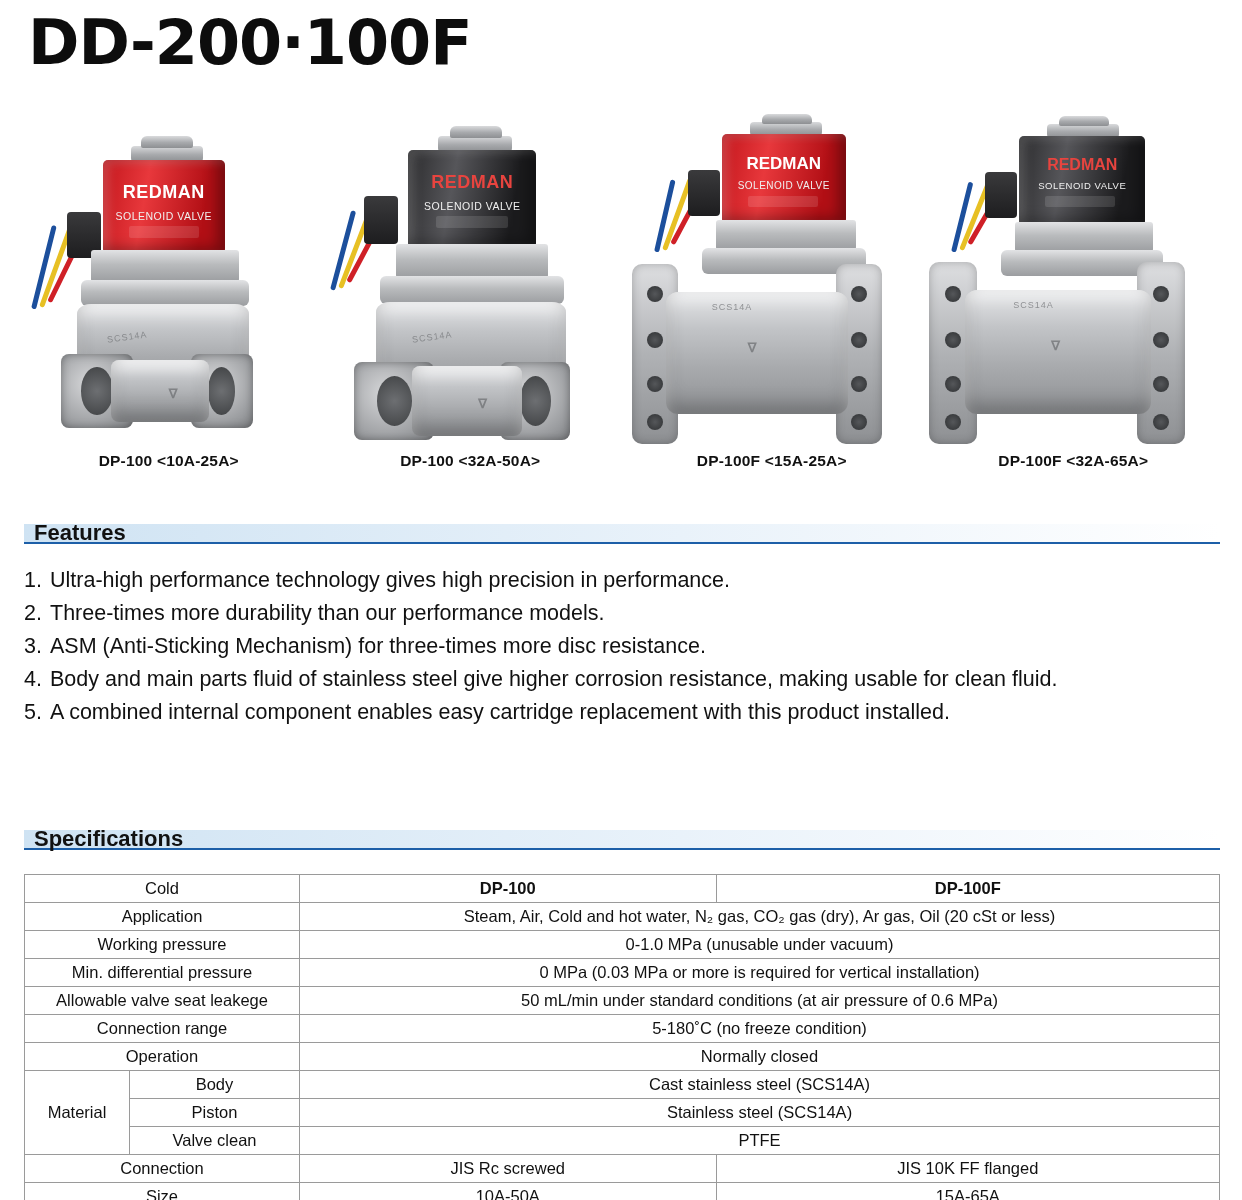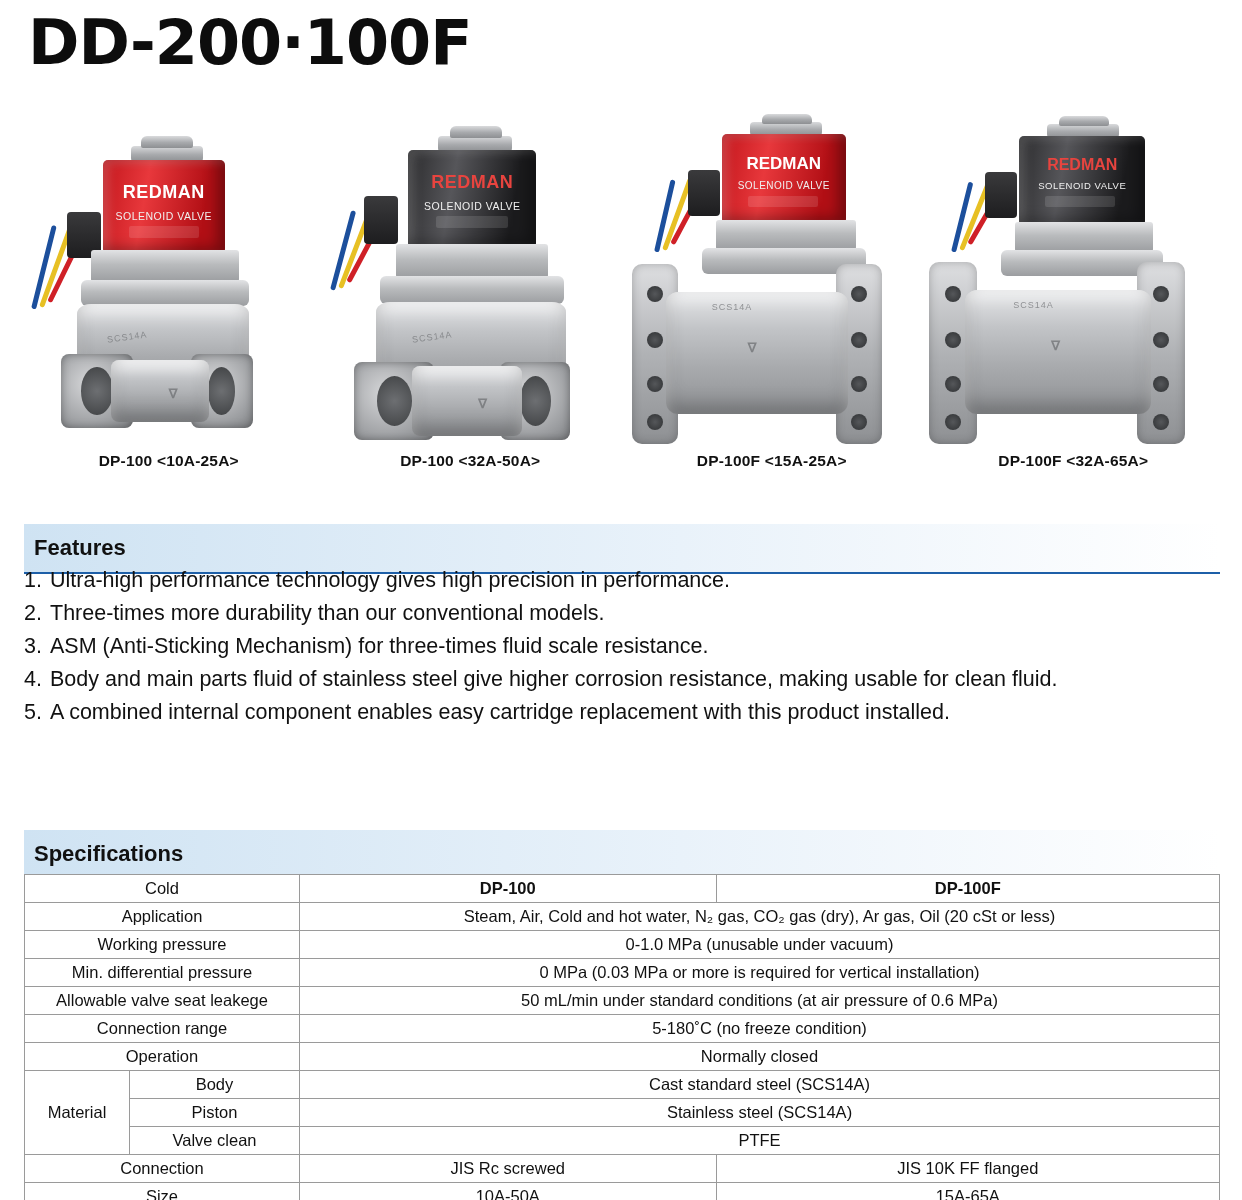--- a/index.html
+++ b/index.html
@@ -157,21 +157,21 @@
     font-size: 9px;
     letter-spacing: 1px;
     opacity: .8;
   }
 
   
   .section-head {
     position: absolute;
     left: 24px;
     width: 1196px;
-    height: 50px;
+    height: 20px;
     background: linear-gradient(90deg,#cfe3f3 0%, #e9f2fa 55%, #ffffff 100%);
     border-bottom: 2.5px solid #1d5fa8;
     display: flex;
     align-items: center;
   }
   .section-head span {
     font-size: 22px;
     font-weight: bold;
     color: #111;
     padding-left: 10px;
@@ -395,25 +395,25 @@
   <span>Features</span>
 </div>
 
 <div class="features">
   <div class="feat-row">
     <div class="feat-num">1.</div>
     <div class="feat-txt">Ultra-high performance technology gives high precision in performance.</div>
   </div>
   <div class="feat-row">
     <div class="feat-num">2.</div>
-    <div class="feat-txt">Three-times more durability than our conventional models.</div>
+    <div class="feat-txt">Three-times more durability than our performance models.</div>
   </div>
   <div class="feat-row">
     <div class="feat-num">3.</div>
-    <div class="feat-txt">ASM (Anti-Sticking Mechanism) for three-times fluid scale resistance.</div>
+    <div class="feat-txt">ASM (Anti-Sticking Mechanism) for three-times more disc resistance.</div>
   </div>
   <div class="feat-row">
     <div class="feat-num">4.</div>
     <div class="feat-txt" style="padding-left:0;">Body and main parts fluid of stainless steel give higher corrosion resistance, making usable for clean fluid.</div>
   </div>
   <div class="feat-row">
     <div class="feat-num">5.</div>
     <div class="feat-txt">A combined internal component enables easy cartridge replacement with this product installed.</div>
   </div>
 </div>
@@ -450,21 +450,21 @@
         <td class="lbl" colspan="2">Connection range</td>
         <td colspan="2">5-180˚C (no freeze condition)</td>
       </tr>
       <tr>
         <td class="lbl" colspan="2">Operation</td>
         <td colspan="2">Normally closed</td>
       </tr>
       <tr>
         <td class="matlbl" rowspan="3">Material</td>
         <td class="sublbl">Body</td>
-        <td colspan="2">Cast standard steel (SCS14A)</td>
+        <td colspan="2">Cast stainless steel (SCS14A)</td>
       </tr>
       <tr>
         <td class="sublbl">Piston</td>
         <td colspan="2">Stainless steel (SCS14A)</td>
       </tr>
       <tr>
         <td class="sublbl">Valve clean</td>
         <td colspan="2">PTFE</td>
       </tr>
       <tr>

